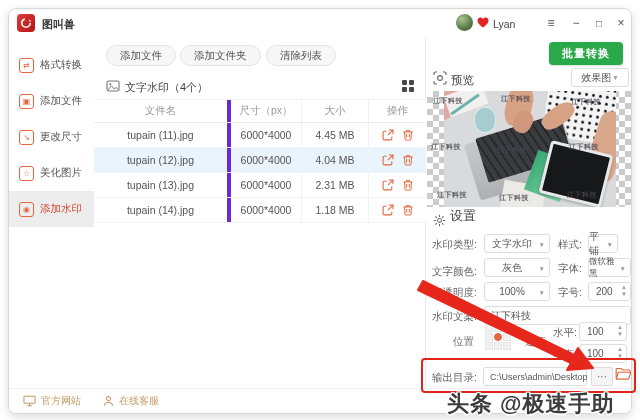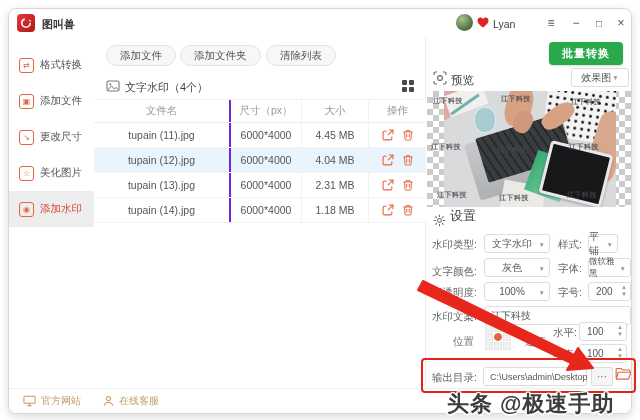--- a/index.html
+++ b/index.html
@@ -35,21 +35,21 @@
   .section-head{position:absolute;top:38px;left:0;right:0;height:24px}
   .section-title{position:absolute;left:31px;top:5px;font-size:11px;color:#444}
   .grid-icon{position:absolute;right:10px;top:5px;width:13px;height:13px;display:grid;
              grid-template-columns:5px 5px;grid-auto-rows:5px;gap:2px;cursor:pointer}
   .grid-icon i{background:#4a4a4a;border-radius:1px}
   .ftable{position:absolute;top:62px;left:0;width:332px}
   .trow{display:flex;height:24px;align-items:center;border-bottom:1px solid #f3f3f3;font-size:10.5px;color:#555;background:#fff}
   .trow.head{height:22px;color:#999;border-top:1px solid #f3f3f3;border-bottom:1px solid #ececec}
   .trow.selected{background:#e9f4fd}
   .tc{text-align:center;box-sizing:border-box;height:100%;display:flex;align-items:center;justify-content:center}
-  .c1{width:137px;border-right:2px solid #6d28d9}
+  .c1{width:137px;border-right:4px solid #6d28d9}
   .c2{width:71px;border-right:1px solid #f2f2f2}
   .c3{width:67px;border-right:1px solid #f2f2f2}
   .c4{width:57px;gap:8px}
   .opico{width:12px;height:12px;cursor:pointer}
   
   .rpanel{position:absolute;left:418px;top:28px;right:0;bottom:24px;background:#fff}
   .convert-btn{position:absolute;left:122px;top:5px;width:74px;height:23px;background:#2aa94a;border-radius:4px;
                color:#fff;font-size:11px;font-weight:bold;display:flex;align-items:center;justify-content:center;
                letter-spacing:1px;cursor:pointer;box-shadow:0 1px 2px rgba(0,0,0,.15)}
   .ph-title{position:absolute;left:24px;top:36px;font-size:11.5px;color:#444}

